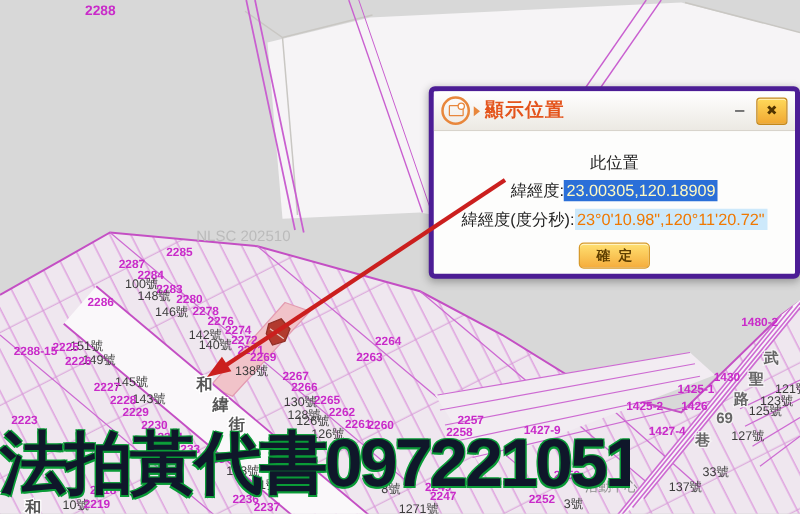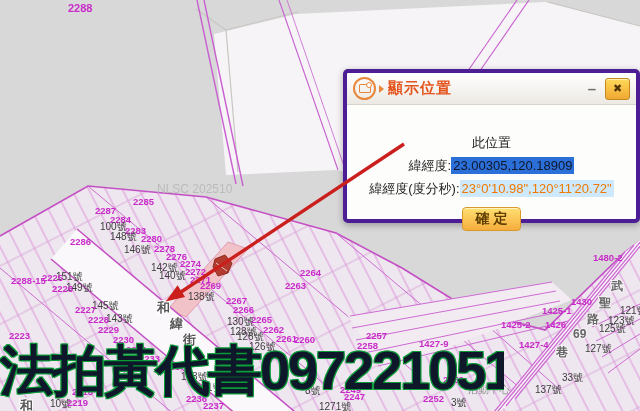--- a/index.html
+++ b/index.html
@@ -29,28 +29,28 @@
           border:1.5px solid #E8873C;border-radius:50%;background:#FFF;}
   .tri-right{width:0;height:0;border-left:5px solid #E8873C;border-top:4px solid transparent;
           border-bottom:4px solid transparent;margin:0 4px 0 3px;}
   #dlg-title{color:#E4541C;font-size:15px;font-weight:bold;letter-spacing:1px;}
   #dlg-spacer{flex:1;}
   #min-btn{color:#6E6E6E;font-weight:bold;font-size:15px;margin-right:9px;line-height:1;cursor:pointer;}
   #close-btn{width:23px;height:20px;border:1px solid #C4881B;border-radius:3px;
           background:linear-gradient(#FFD95A,#F0A832);color:#4F3300;font-size:11px;font-weight:bold;
           display:flex;align-items:center;justify-content:center;cursor:pointer;
           box-shadow:inset 0 1px 0 #FFEFAE;}
-  #dlg-body{text-align:center;font-size:13px;color:#222;padding-top:24px;}
+  #dlg-body{text-align:center;font-size:13px;color:#222;padding-top:11px;}
   .dlg-row{margin-top:5px;white-space:nowrap;}
-  #latlng-value{background:#2B6FD8;color:#0f172a;padding:1px 2px;}
+  #latlng-value{background:#2B6FD8;color:#fef9c3;padding:1px 2px;}
   #dms-value{background:#CDE9FB;color:#F07800;padding:1px 2px;}
-  #confirm-btn{margin-top:9px;padding:2px 13px;font-size:14px;font-weight:bold;color:#5E3E00;
+  #confirm-btn{margin-top:9px;padding:2px 13px;font-size:11px;font-weight:bold;color:#5E3E00;
           background:linear-gradient(#FFE071,#F5AD3D);border:1px solid #D79A2B;border-radius:4px;
           box-shadow:inset 0 1px 0 #FFF3C0;cursor:pointer;
-          font-family:Liberation Sans, sans-serif;}
+          font-family:Liberation Mono, monospace;}
 
   #arrow-svg{position:absolute;left:0;top:0;z-index:4;pointer-events:none;}
   #watermark{position:absolute;left:0;top:335px;width:504px;z-index:5;overflow:hidden;
           font-size:54px;font-weight:bold;letter-spacing:-2px;white-space:nowrap;
           color:#0f172a;text-shadow:1px 1px 0 #0A9B37,-1px -1px 0 #0A9B37,1px -1px 0 #0A9B37,-1px 1px 0 #0A9B37;
           pointer-events:none;}
 </style>
 </head>
 <body>
 

